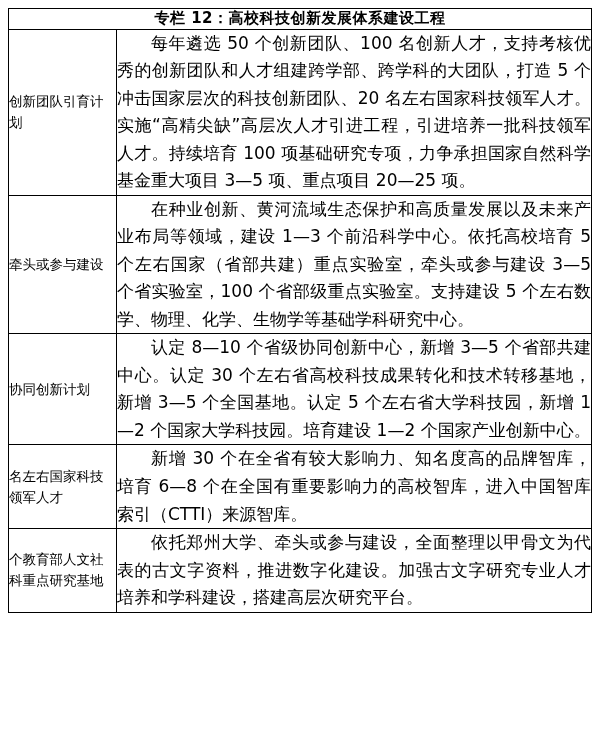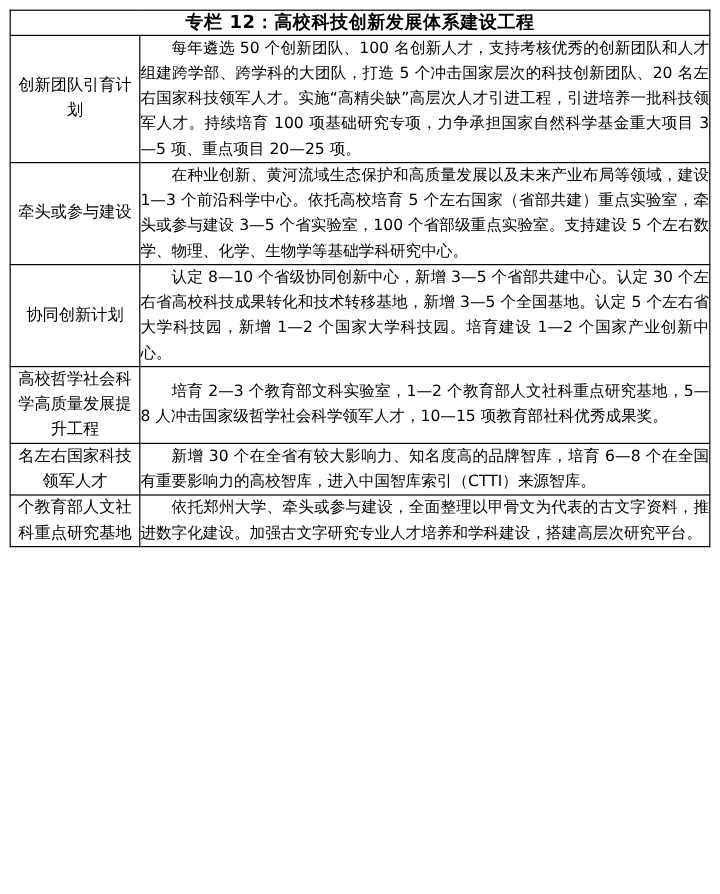--- a/index.html
+++ b/index.html
@@ -35,24 +35,24 @@
     font-size: 15px;
     letter-spacing: 0.5px;
     padding: 8px 4px 9px 4px;
     line-height: 1.3;
   }
   .label-cell {
     width: 108px;
     font-size: 13.5px;
     line-height: 1.55;
     padding: 6px 6px 6px 7px;
-    text-align: center;
+    text-align: left;
   }
   .body-cell {
-    font-size: 13px;
+    font-size: 17px;
     line-height: 1.62;
     padding: 7px 9px 7px 9px;
     text-align: justify;
     text-justify: inter-ideograph;
   }
   .body-cell p {
     margin: 0;
     text-indent: 2em;
   }
 </style>
@@ -81,26 +81,20 @@
           <p>在种业创新、黄河流域生态保护和高质量发展以及未来产业布局等领域，建设 1—3 个前沿科学中心。依托高校培育 5 个左右国家（省部共建）重点实验室，牵头或参与建设 3—5 个省实验室，100 个省部级重点实验室。支持建设 5 个左右数学、物理、化学、生物学等基础学科研究中心。</p>
         </td>
       </tr>
       <tr>
         <td class="label-cell">协同创新计划</td>
         <td class="body-cell">
           <p>认定 8—10 个省级协同创新中心，新增 3—5 个省部共建中心。认定 30 个左右省高校科技成果转化和技术转移基地，新增 3—5 个全国基地。认定 5 个左右省大学科技园，新增 1—2 个国家大学科技园。培育建设 1—2 个国家产业创新中心。</p>
         </td>
       </tr>
       <tr>
-        <td class="label-cell">高校哲学社会科学高质量发展提升工程</td>
-        <td class="body-cell">
-          <p>培育 2—3 个教育部文科实验室，1—2 个教育部人文社科重点研究基地，5—8 人冲击国家级哲学社会科学领军人才，10—15 项教育部社科优秀成果奖。</p>
-        </td>
-      </tr>
-      <tr>
         <td class="label-cell">名左右国家科技领军人才</td>
         <td class="body-cell">
           <p>新增 30 个在全省有较大影响力、知名度高的品牌智库，培育 6—8 个在全国有重要影响力的高校智库，进入中国智库索引（CTTI）来源智库。</p>
         </td>
       </tr>
       <tr>
         <td class="label-cell">个教育部人文社科重点研究基地</td>
         <td class="body-cell">
           <p>依托郑州大学、牵头或参与建设，全面整理以甲骨文为代表的古文字资料，推进数字化建设。加强古文字研究专业人才培养和学科建设，搭建高层次研究平台。</p>
         </td>

